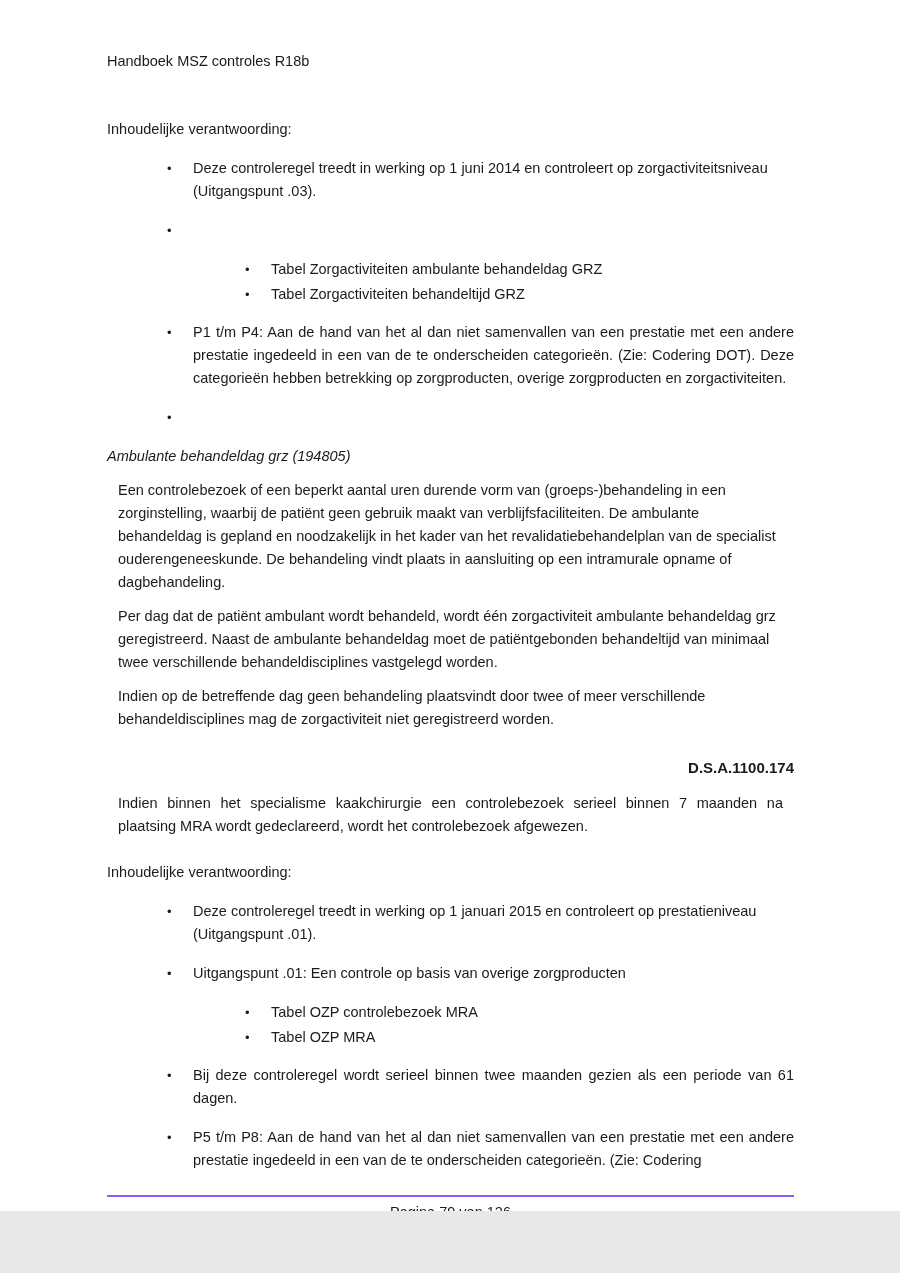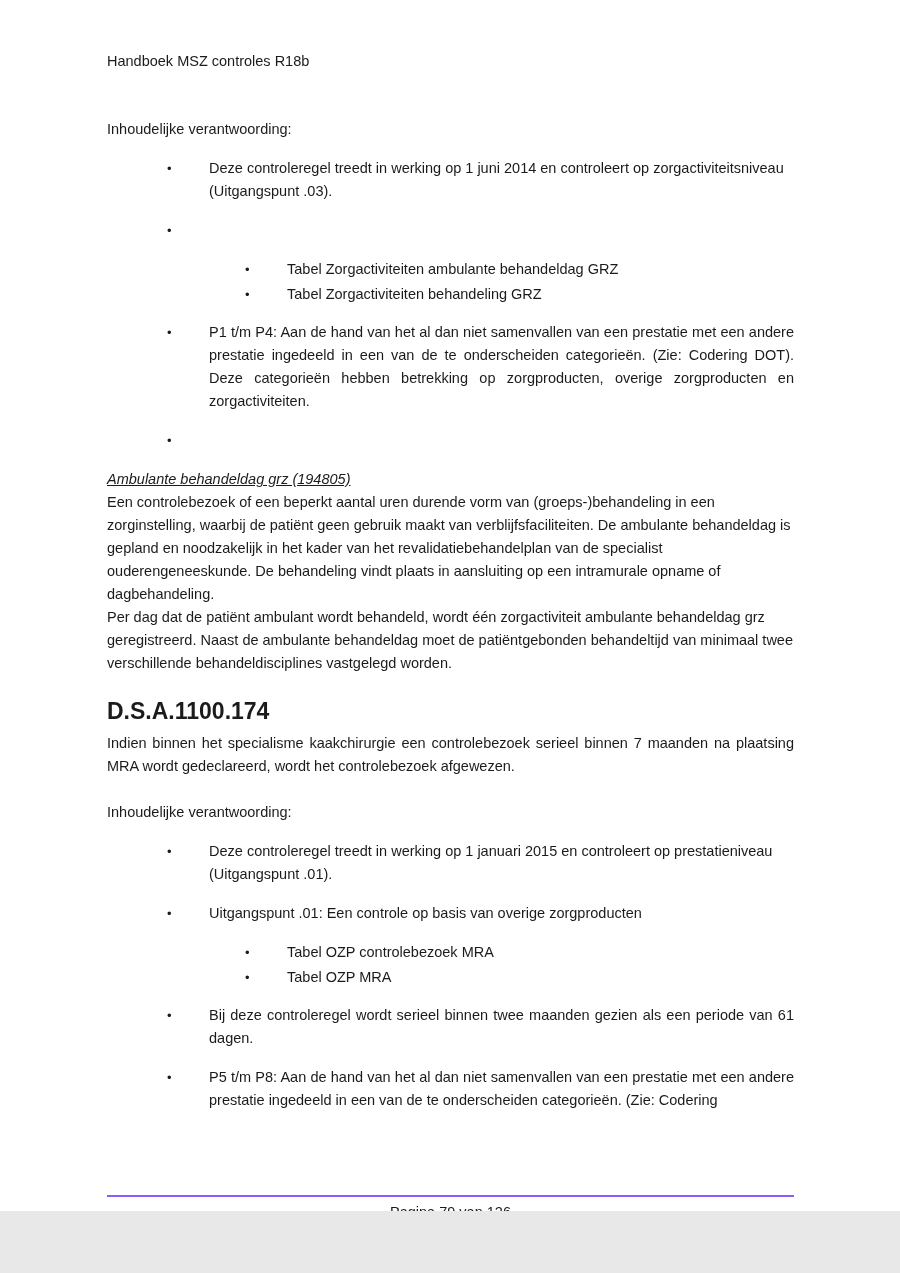--- a/index.html
+++ b/index.html
@@ -21,31 +21,32 @@
     top: 50px;
     width: 687px;
   }
   .doc-header { margin-bottom: 45px; }
   .label { margin-bottom: 16px; }
   .b1 { display: flex; margin-bottom: 16px; }
   .b1 .mk { flex: 0 0 26px; padding-left: 60px; box-sizing: content-box; }
   .b2 { display: flex; margin-bottom: 2px; }
   .b2 .mk { flex: 0 0 26px; padding-left: 138px; box-sizing: content-box; }
   .mk { font-size: 13px; }
-  .tx { flex: 1 1 auto; margin-left: 16px; }
+  .tx { flex: 1 1 auto; }
   .sublist { margin-bottom: 15px; }
   .just { text-align: justify; }
-  .italic-heading { font-style: italic; text-decoration: underline; }
-  .para { margin: 0; }
+  .italic-heading { font-style: italic; }
+  .para { margin: 11px; }
   .dsa-heading {
-    font-size: 23px;
+    font-size: 15px;
     font-weight: bold;
     line-height: 27px;
     margin-top: 23px;
     margin-bottom: 7px;
+    text-align: right;
   }
   .intro-para { margin-bottom: 23px; }
   .footer {
     position: absolute;
     left: 107px;
     top: 1195px;
     width: 687px;
     border-top: 2px solid #8b5cf6;
     padding-top: 4px;
     text-align: center;
@@ -71,36 +72,37 @@
       <span class="mk">•</span>
     </div>
 
     <div class="sublist">
       <div class="b2">
         <span class="mk">•</span>
         <span class="tx">Tabel Zorgactiviteiten ambulante behandeldag GRZ</span>
       </div>
       <div class="b2">
         <span class="mk">•</span>
-        <span class="tx">Tabel Zorgactiviteiten behandeling GRZ</span>
+        <span class="tx">Tabel Zorgactiviteiten behandeltijd GRZ</span>
       </div>
     </div>
 
     <div class="b1">
       <span class="mk">•</span>
       <span class="tx just">P1 t/m P4: Aan de hand van het al dan niet samenvallen van een prestatie met een andere prestatie ingedeeld in een van de te onderscheiden categorieën. (Zie: Codering DOT). Deze categorieën hebben betrekking op zorgproducten, overige zorgproducten en zorgactiviteiten.</span>
     </div>
 
     <div class="b1">
       <span class="mk">•</span>
     </div>
 
     <div class="italic-heading">Ambulante behandeldag grz (194805)</div>
     <p class="para">Een controlebezoek of een beperkt aantal uren durende vorm van (groeps-)behandeling in een zorginstelling, waarbij de patiënt geen gebruik maakt van verblijfsfaciliteiten. De ambulante behandeldag is gepland en noodzakelijk in het kader van het revalidatiebehandelplan van de specialist ouderengeneeskunde. De behandeling vindt plaats in aansluiting op een intramurale opname of dagbehandeling.</p>
     <p class="para">Per dag dat de patiënt ambulant wordt behandeld, wordt één zorgactiviteit ambulante behandeldag grz geregistreerd. Naast de ambulante behandeldag moet de patiëntgebonden behandeltijd van minimaal twee verschillende behandeldisciplines vastgelegd worden.</p>
+    <p class="para">Indien op de betreffende dag geen behandeling plaatsvindt door twee of meer verschillende behandeldisciplines mag de zorgactiviteit niet geregistreerd worden.</p>
 
     <div class="dsa-heading">D.S.A.1100.174</div>
     <p class="para intro-para just">Indien binnen het specialisme kaakchirurgie een controlebezoek serieel binnen 7 maanden na plaatsing MRA wordt gedeclareerd, wordt het controlebezoek afgewezen.</p>
 
     <div class="label">Inhoudelijke verantwoording:</div>
 
     <div class="b1">
       <span class="mk">•</span>
       <span class="tx">Deze controleregel treedt in werking op 1 januari 2015 en controleert op prestatieniveau (Uitgangspunt .01).</span>
     </div>

